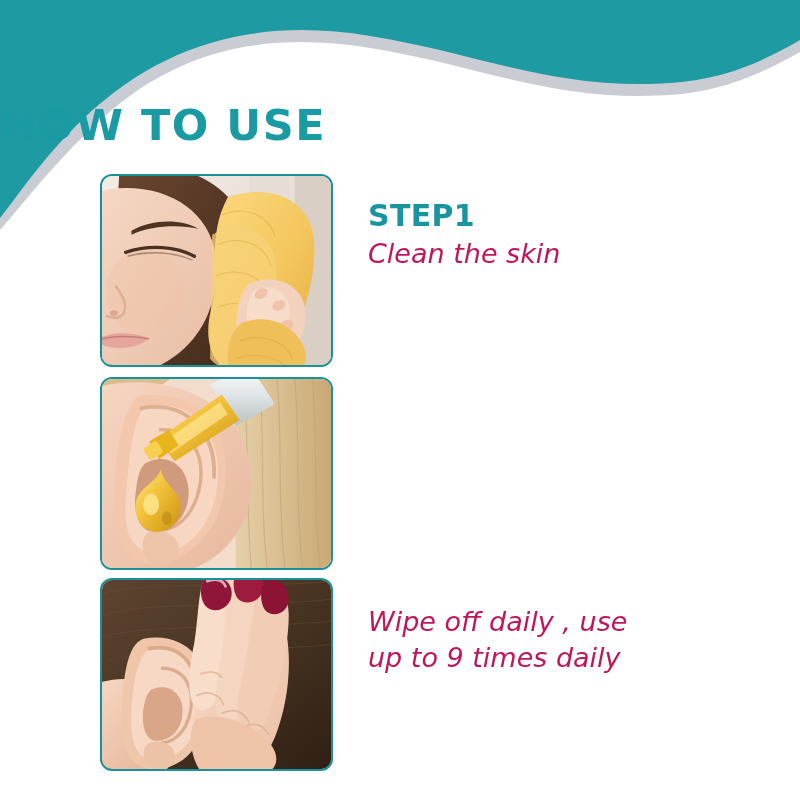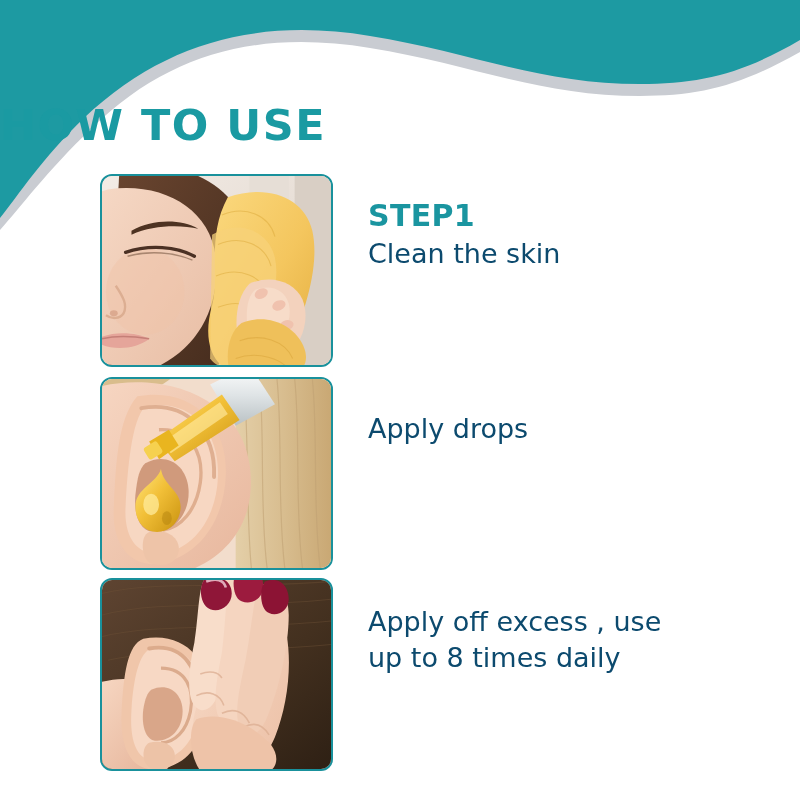--- a/index.html
+++ b/index.html
@@ -100,24 +100,25 @@
     font-size: 30px;
     color: #1a95a0;
     line-height: 1.05;
     letter-spacing: 0.3px;
     white-space: nowrap;
   }
   .step-body {
     font-family: "DejaVu Sans", sans-serif;
     font-weight: normal;
     font-size: 27px;
-    color: #0c4a6e;
+    color: #be185d;
     line-height: 1.35;
     margin-top: 4px;
     white-space: nowrap;
+    font-style: italic;
   }
   .step-body .ln { display: block; }
 
   .r2 .step-text { top: 30px; }
   .r3 .step-text { top: 22px; }
 </style>
 </head>
 <body>
 
 <div id="page">
@@ -272,21 +273,20 @@
             <rect x="44" y="66" width="16" height="14" rx="3" fill="#f6d14f" transform="rotate(-32 52 73)"></rect>
 
             <path d="M60,92 C62,108 80,114 80,130 C80,146 68,156 56,156 C44,156 34,146 34,130 C34,112 56,106 60,92 Z" fill="url(#oil2)"></path>
             <ellipse cx="50" cy="128" rx="8" ry="11" fill="#ffeb9b" opacity="0.75"></ellipse>
             <ellipse cx="66" cy="142" rx="5" ry="7" fill="#a97a09" opacity="0.4"></ellipse>
           </svg>
         </div>
       </div>
       <div class="step-text">
         <div class="step-body">
-          <span class="ln">Apply drops</span>
         </div>
       </div>
     </div>
 
     <div class="step-row r3">
       <div class="photo-frame">
         <div class="photo">
           <svg viewBox="0 0 233 193" preserveAspectRatio="xMidYMid slice">
             <defs>
               <linearGradient id="skin3" x1="0" y1="0" x2="1" y2="1">
@@ -339,20 +339,20 @@
             <path d="M104,0 C118,-6 132,0 132,14 C132,26 120,34 110,30 C100,26 98,8 104,0 Z" fill="#8f1638"></path>
             <path d="M138,-10 C152,-16 164,-8 164,6 C164,20 152,26 142,22 C132,18 132,-4 138,-10 Z" fill="#9c1b3e"></path>
             <path d="M166,2 C180,-4 190,6 190,20 C190,32 178,38 170,34 C160,30 160,8 166,2 Z" fill="#8c1334"></path>
             <path d="M106,2 C116,-2 124,0 126,8" stroke="#f2cfd8" stroke-width="2.6" fill="none" opacity="0.8"></path>
             <path d="M140,-8 C150,-12 158,-10 160,-2" stroke="#f2cfd8" stroke-width="2.6" fill="none" opacity="0.8"></path>
           </svg>
         </div>
       </div>
       <div class="step-text">
         <div class="step-body">
-          <span class="ln">Apply off excess , use</span>
-          <span class="ln">up to 8 times daily</span>
+          <span class="ln">Wipe off daily , use</span>
+          <span class="ln">up to 9 times daily</span>
         </div>
       </div>
     </div>
 
   </div>
 </div>
 
 </body></html>

